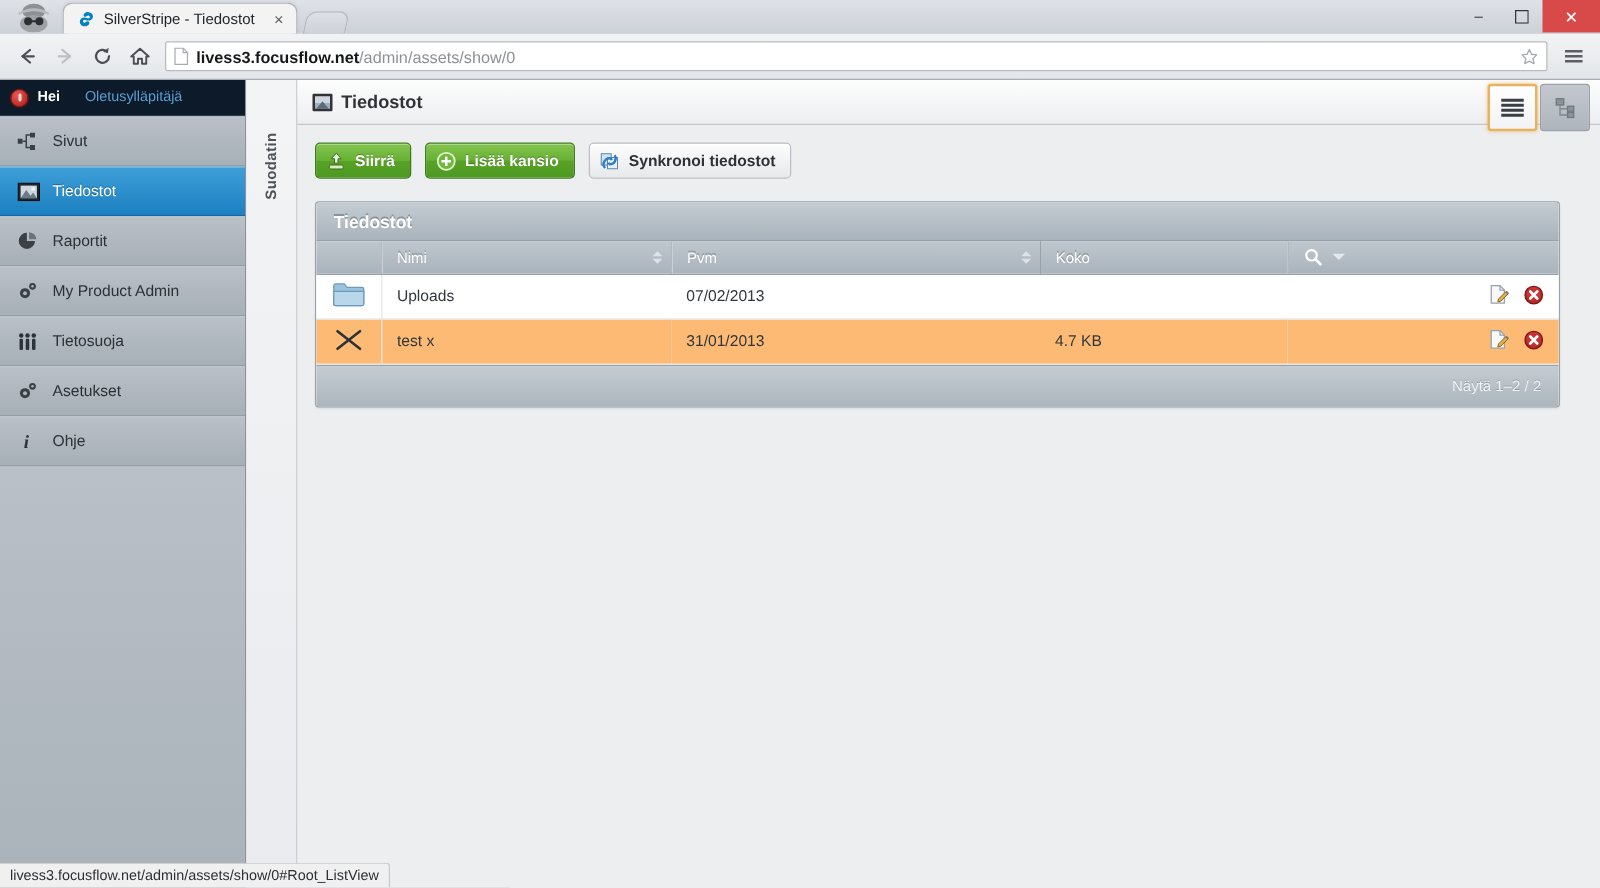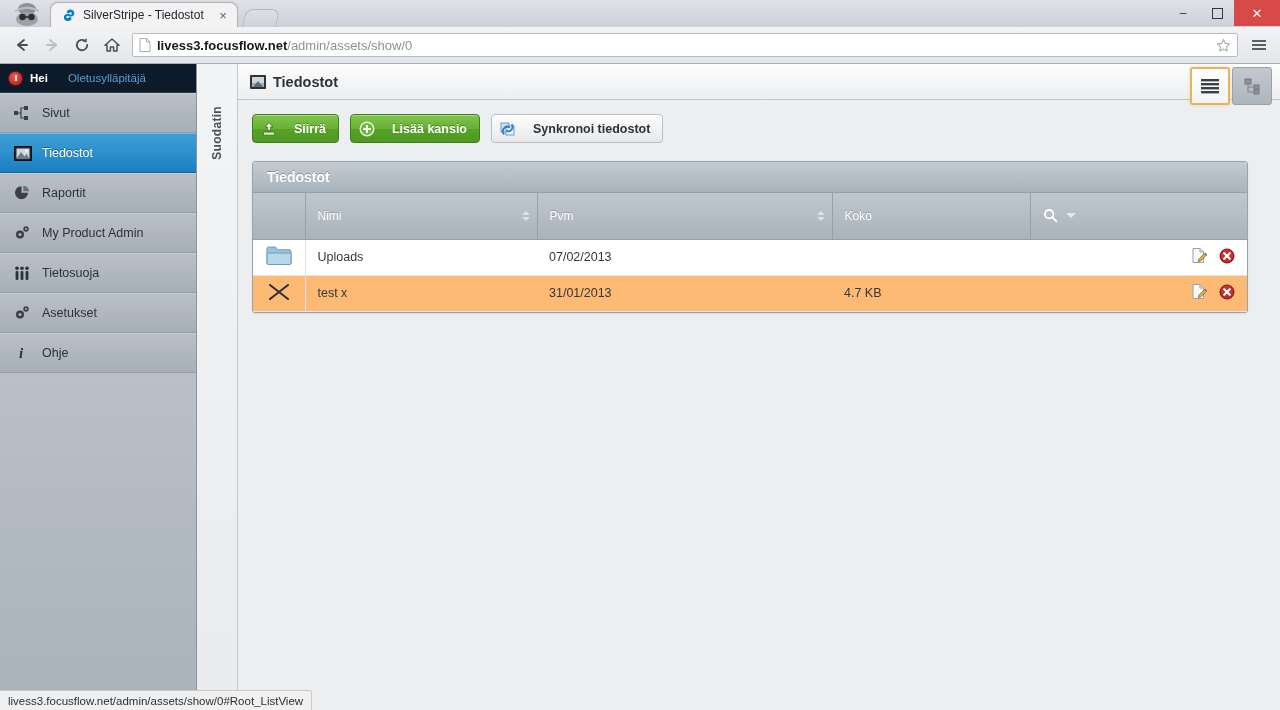--- a/index.html
+++ b/index.html
@@ -271,21 +271,21 @@
   }
 
   
   .btnbar { display: flex; align-items: center; gap: 11px; margin-bottom: 18px; }
   .btn {
     height: 29px;
     display: inline-flex; align-items: center;
     padding: 0 12px 0 8px;
     border-radius: 4px;
     font-size: 12.5px; font-weight: bold;
-    gap: 17px;
+    gap: 7px;
     white-space: nowrap;
   }
   .btn.green {
     background: linear-gradient(#83c44f 0%, #67b134 50%, #57a226 51%, #4e9922 100%);
     border: 1px solid #3d7d1a;
     color: #ffffff;
     text-shadow: 0 -1px 0 rgba(0,0,0,.3);
     box-shadow: inset 0 1px 0 rgba(255,255,255,.35);
   }
   .btn.grey {
@@ -308,21 +308,21 @@
     height: 31px;
     background: linear-gradient(#c4ccd2, #a9b3bb);
     border-bottom: 1px solid #97a0a8;
     display: flex; align-items: center;
     padding-left: 14px;
     color: #ffffff; font-size: 14px; font-weight: bold;
     text-shadow: 0 -1px 0 rgba(0,0,0,.25);
   }
   table.filetable { width: 100%; border-collapse: collapse; table-layout: fixed; }
   table.filetable th {
-    height: 46px;
+    height: 26px;
     background: linear-gradient(#bfc7ce, #a9b3bb);
     color: #ffffff;
     font-size: 12px; font-weight: normal;
     text-align: left;
     padding: 0 12px;
     border-right: 1px solid #98a1a9;
     border-bottom: 1px solid #98a1a9;
     text-shadow: 0 -1px 0 rgba(0,0,0,.2);
     position: relative;
   }
@@ -731,20 +731,23 @@
                       <circle cx="8" cy="7" r="5.6" fill="#cf3c3c" opacity=".55"></circle>
                       <path d="M5.2 5.2 L10.8 10.8 M10.8 5.2 L5.2 10.8" stroke="#ffffff" stroke-width="2.1" stroke-linecap="round"></path>
                     </svg>
                   </span>
                 </td>
               </tr>
 
             </tbody>
           </table>
 
+          <div class="grid-footer">
+            <span>Näytä 1–2 / 2</span>
+          </div>
 
         </div>
 
       </div>
     </div>
 
     <div class="statusbar">
       <span>livess3.focusflow.net/admin/assets/show/0#Root_ListView</span>
     </div>
 

